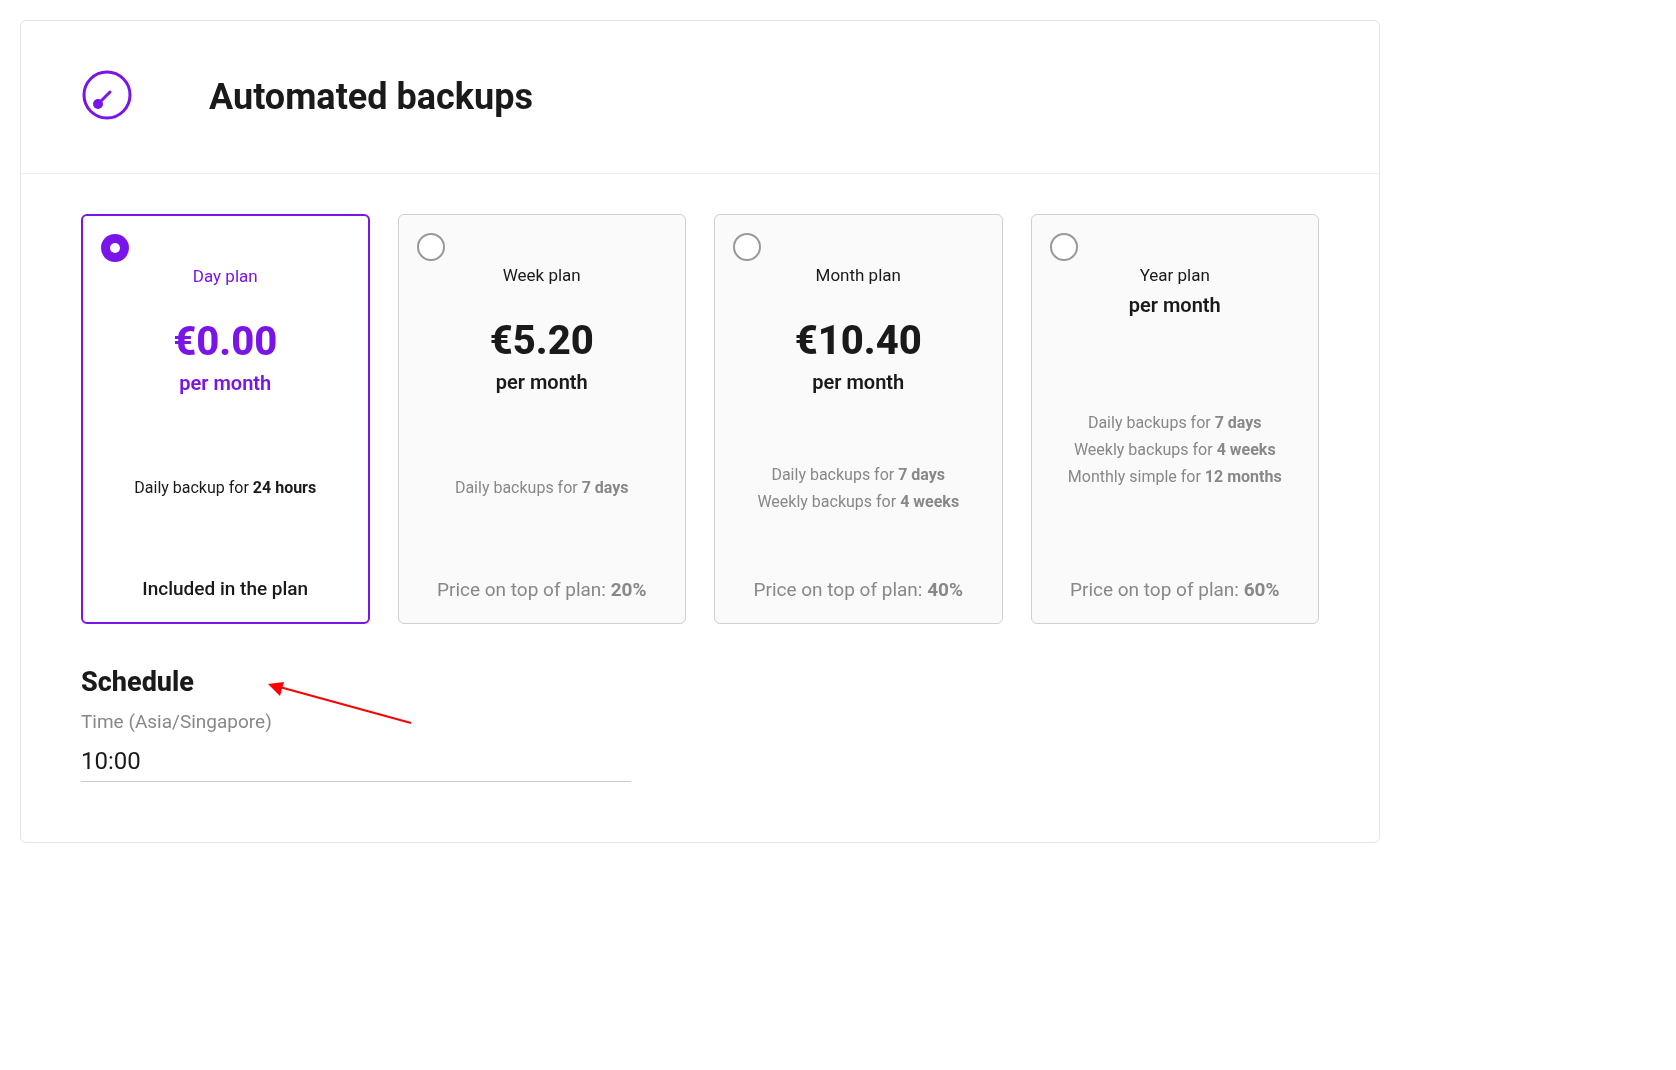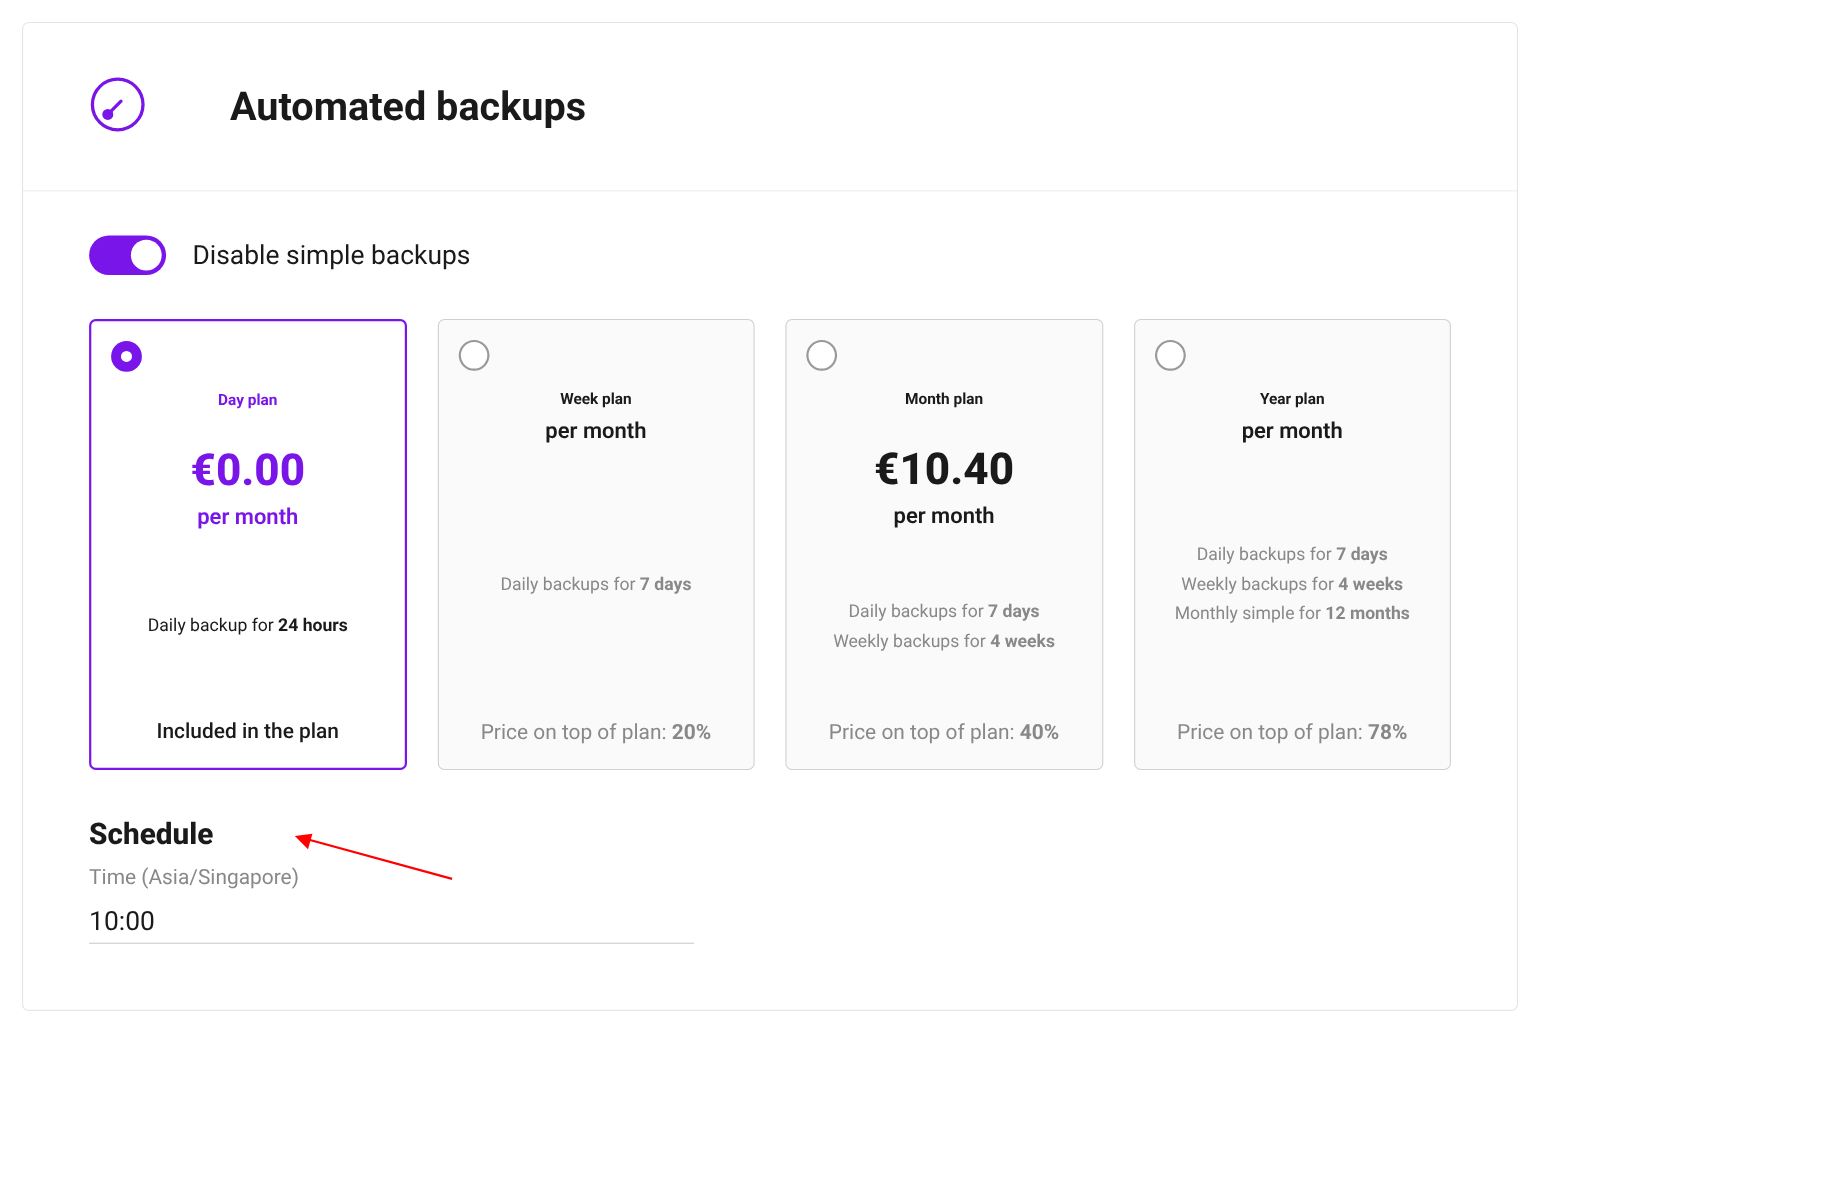--- a/index.html
+++ b/index.html
@@ -103,23 +103,23 @@
       align-items: center;
       justify-content: center;
     }
     .plan-radio-inner {
       width: 10px;
       height: 10px;
       background: #fff;
       border-radius: 50%;
     }
     .plan-name {
-      font-size: 14px;
-      font-weight: 700;
-      margin-top: 42px;
+      font-size: 17px;
+      font-weight: 400;
+      margin-top: 28px;
       margin-bottom: 8px;
       color: #1a1a1a;
     }
     .plan-card.selected .plan-name {
       color: #7915e9;
     }
     .plan-price {
       font-size: 40px;
       font-weight: 800;
       color: #1a1a1a;
@@ -206,45 +206,40 @@
       <svg viewBox="0 0 52 52" fill="none">
         <circle cx="26" cy="26" r="23" stroke="#7915e9" stroke-width="3"></circle>
         <circle cx="17" cy="35" r="5" fill="#7915e9"></circle>
         <line x1="20" y1="32" x2="29" y2="23" stroke="#7915e9" stroke-width="3" stroke-linecap="round"></line>
       </svg>
     </span>
     <h1 class="header-title">Automated backups</h1>
   </div>
 
   <div class="content">
-    <div class="toggle-row">
-      <div class="toggle">
-        <div class="toggle-knob"></div>
-      </div>
-      <span class="toggle-label">Disable simple backups</span>
-    </div>
 
     <div class="plans">
 
       <div class="plan-card selected">
         <div class="plan-radio">
             <div class="plan-radio-inner"></div>
           </div>
         <div class="plan-name">Day plan</div>
         <div class="plan-price">€0.00</div>
         <div class="plan-period">per month</div>
         <div class="plan-features">
           <div><span>Daily backup for </span><b>24 hours</b></div>
         </div>
         <div class="plan-footer">Included in the plan</div>
       </div>
 
       <div class="plan-card">
         <div class="plan-radio"></div>
         <div class="plan-name">Week plan</div>
+        <div class="plan-price">€5.20</div>
         <div class="plan-period">per month</div>
         <div class="plan-features">
           <div><span>Daily backups for </span><b>7 days</b></div>
         </div>
         <div class="plan-footer"><span>Price on top of plan: </span><b>20%</b></div>
       </div>
 
       <div class="plan-card">
         <div class="plan-radio"></div>
         <div class="plan-name">Month plan</div>
@@ -259,21 +254,21 @@
 
       <div class="plan-card">
         <div class="plan-radio"></div>
         <div class="plan-name">Year plan</div>
         <div class="plan-period">per month</div>
         <div class="plan-features">
           <div><span>Daily backups for </span><b>7 days</b></div>
           <div><span>Weekly backups for </span><b>4 weeks</b></div>
           <div><span>Monthly simple for </span><b>12 months</b></div>
         </div>
-        <div class="plan-footer"><span>Price on top of plan: </span><b>78%</b></div>
+        <div class="plan-footer"><span>Price on top of plan: </span><b>60%</b></div>
       </div>
 
     </div>
 
     <div class="schedule-section">
       <h2 class="schedule-title">Schedule</h2>
       <svg class="arrow-annotation" width="150" height="50" viewBox="0 0 150 50">
         <line x1="145" y1="45" x2="10" y2="8" stroke="#ff0000" stroke-width="2"></line>
         <polygon points="2,6 18,4 14,18" fill="#ff0000"></polygon>
       </svg>

